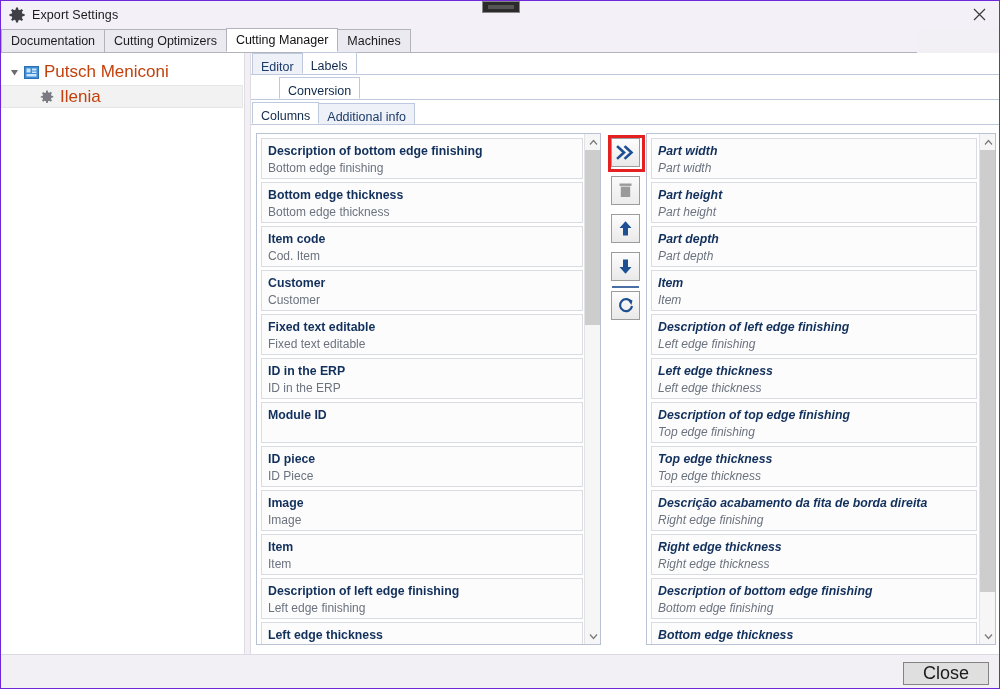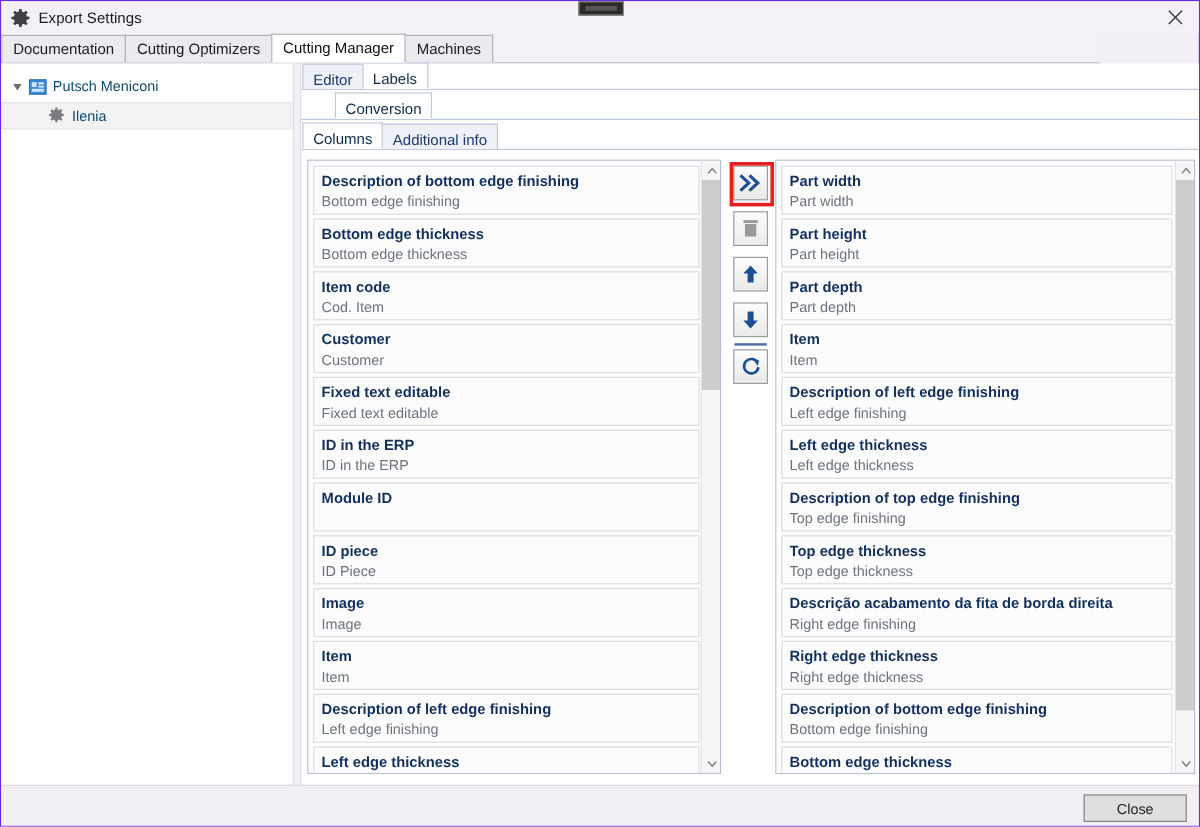--- a/index.html
+++ b/index.html
@@ -98,21 +98,21 @@
     position: absolute; left: 243px; top: 0;
     width: 7px; height: 601px;
     background: #f2f0f5;
     border-left: 1px solid #dedce2;
     border-right: 1px solid #dedce2;
     cursor: col-resize;
   }
   .tree-row {
     height: 22px;
     display: flex; align-items: center;
-    font-size: 12px; color: #0c4a6e;
+    font-size: 17px; color: #c2410c;
     cursor: default;
     padding-left: 6px;
   }
   .tree-row.child {
     padding-left: 38px;
     background: #f2f2f2;
     border: 1px solid #e6e6e6;
     margin: 2px 0 0 0;
     width: 242px;
     height: 23px;
@@ -165,21 +165,21 @@
     border-radius: 11px;
   }
   .listbox {
     position: absolute; top: 0;
     height: 512px;
     background: #ffffff;
     border: 1px solid #b8c2d4;
     overflow: hidden;
   }
   .listbox.left  { left: 5px;   width: 345px; }
-  .listbox.right { left: 395px; width: 350px; }
+  .listbox.right { left: 395px; width: 350px; font-style: italic; }
 
   .litems {
     position: absolute; left: 0; top: 0;
     width: 328px; height: 510px;
     overflow: hidden;
     padding: 4px 2px 0 4px;
   }
   .listbox.right .litems { width: 332px; }
 
   .item {
@@ -252,21 +252,21 @@
     width: 1000px; height: 36px;
     background: #f2f0f5;
     border-top: 1px solid #dcdae0;
   }
   .close-btn {
     position: absolute; right: 12px; top: 7px;
     width: 86px; height: 23px;
     background: #dfdfdf;
     border: 1px solid #848484;
     display: flex; align-items: center; justify-content: center;
-    font-size: 12px; color: #1b1b1b;
+    font-size: 18px; color: #1b1b1b;
     cursor: default;
   }
 </style>
 </head>
 <body>
 
 <div id="app">
 
   <div class="titlebar">
     <span class="title-icon">

